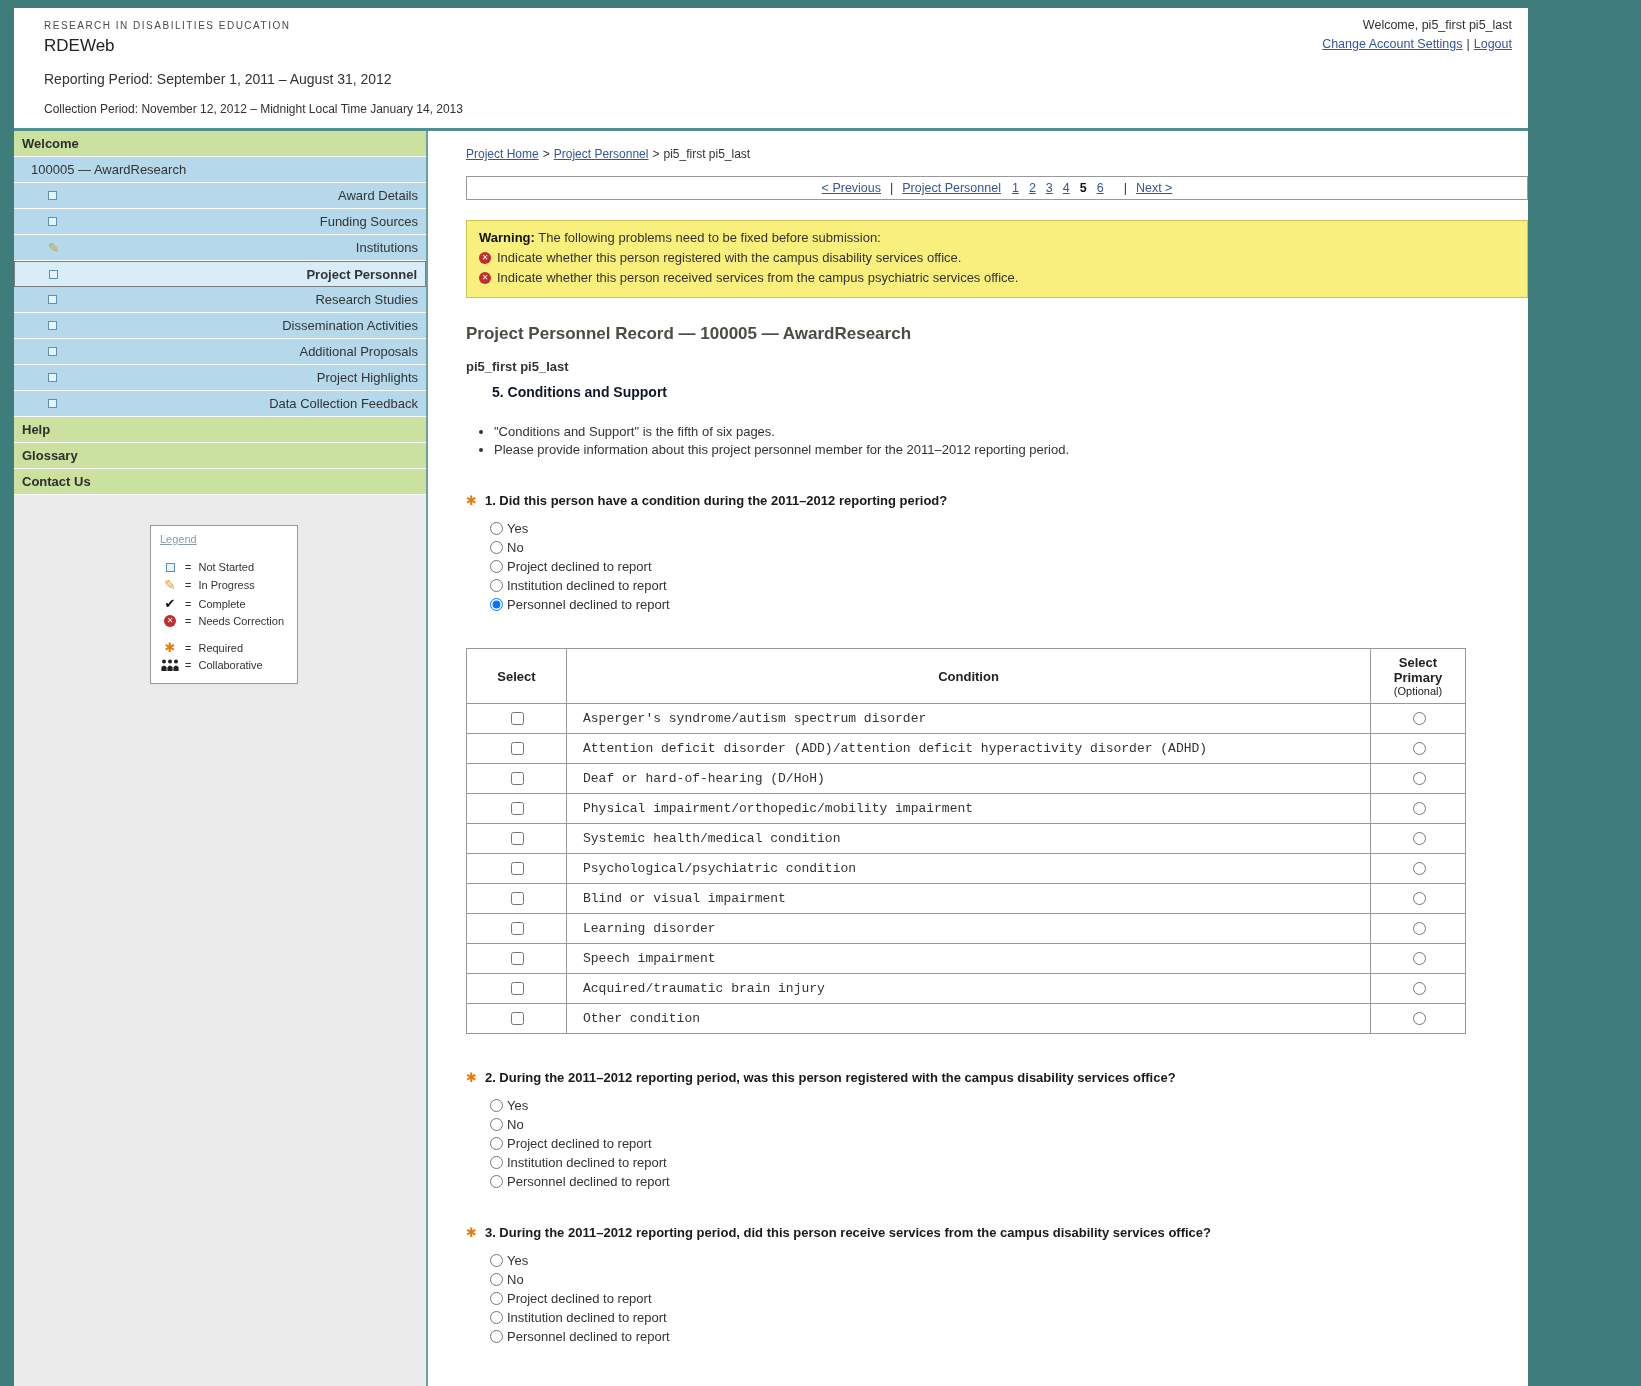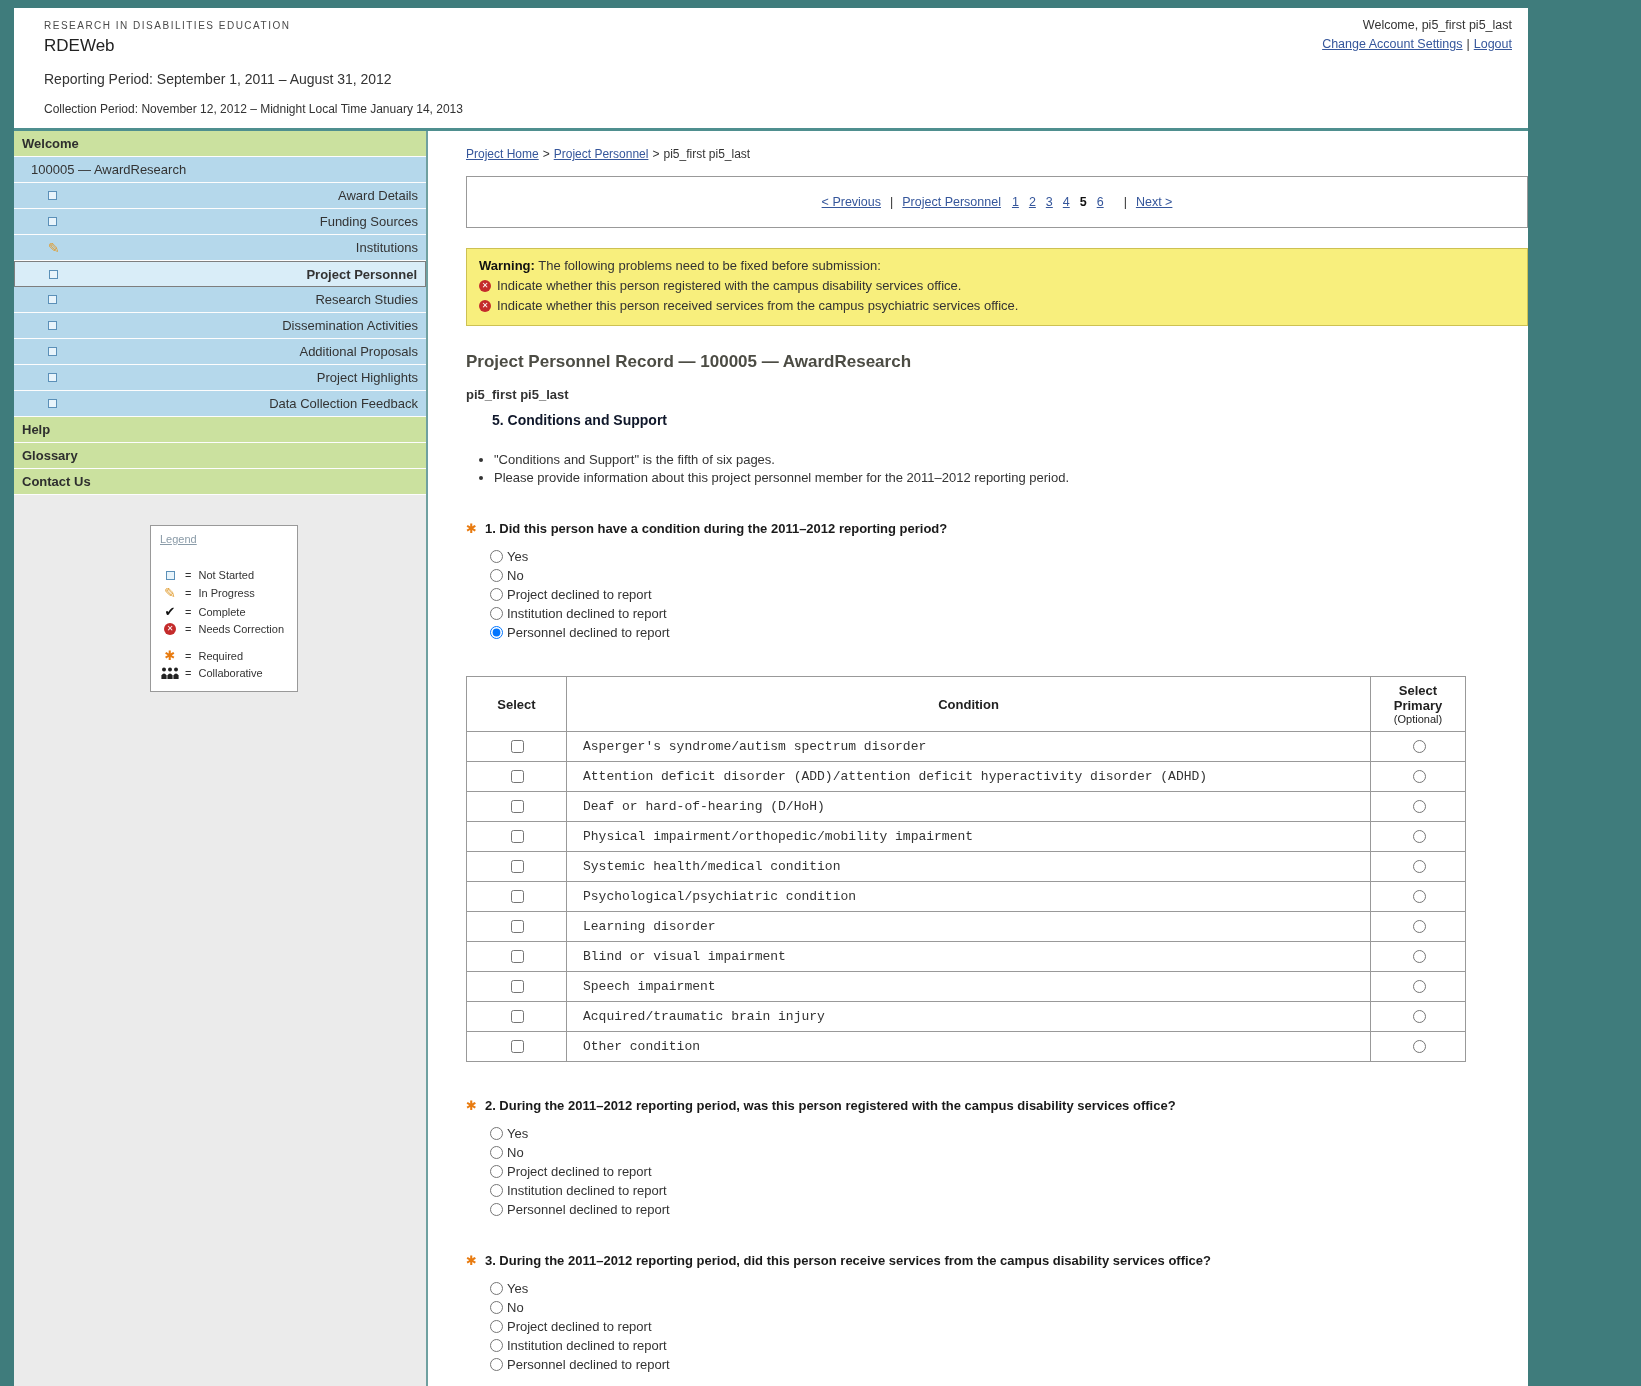--- a/index.html
+++ b/index.html
@@ -40,33 +40,33 @@
   .ic { display:inline-flex; align-items:center; justify-content:center; vertical-align:middle; }
   .ic-square { width:9px; height:9px; border:1px solid #5b90b8; background:#e8f4fb; }
   .ic-pencil { color:#e09b2d; font-size:14px; line-height:1; }
   .ic-check { color:#111; font-weight:bold; font-size:13px; line-height:1; }
   .ic-error { width:12px; height:12px; border-radius:50%; background:#c42b2b; color:#fff; font-size:8px; font-weight:bold; line-height:12px; text-align:center; }
   .ic-asterisk { color:#e87b10; font-size:13px; font-weight:bold; line-height:1; }
   .ic-people svg { display:block; }
 
   
   .legend { margin:30px 0 0 136px; width:148px; background:#fff; border:1px solid #999; padding:7px 9px 12px; font-size:11px; color:#333; }
-  .legend-title { color:#8a9ba8; font-size:11px; margin-bottom:24px;text-decoration:underline; }
+  .legend-title { color:#8a9ba8; font-size:11px; margin-bottom:16px;text-decoration:underline; }
   .legend-row { display:flex; align-items:center; margin-top:5px; }
   .legend-row.gap { margin-top:14px; }
   .legend-ic { width:20px; display:inline-flex; justify-content:center; flex-shrink:0; }
   .legend-eq { margin:0 7px 0 5px; }
 
   
   .breadcrumb { font-size:12px; color:#333; }
   .bc-sep { margin:0 4px; }
   .bc-current { color:#333; }
 
   
-  .pagination { margin-top:15px; border:1px solid #999; padding:18px 0; text-align:center; font-size:12.5px; }
+  .pagination { margin-top:15px; border:1px solid #999; padding:4px 0; text-align:center; font-size:12.5px; }
   .pg-sep { margin:0 9px; color:#333; }
   .pg-nums { margin:0 6px; }
   .page-link { margin:0 5px; }
   .page-current { margin:0 5px; font-weight:bold; color:#111; }
 
   
   .warning-box { margin-top:20px; background:#f8ef7d; border:1px solid #cdc153; padding:9px 12px 12px; font-size:13px; }
   .warn-head b { color:#111; }
   .warn-row { display:flex; align-items:center; margin-top:5px; }
   .warn-row .ic-error { margin-right:6px; }
@@ -334,26 +334,26 @@
               <td class="td-cond">Systemic health/medical condition</td>
               <td class="td-primary"><input type="radio" name="primary" style=""></td>
             </tr>
             <tr class="cond-row">
               <td class="td-select"><input type="checkbox" style=""></td>
               <td class="td-cond">Psychological/psychiatric condition</td>
               <td class="td-primary"><input type="radio" name="primary" style=""></td>
             </tr>
             <tr class="cond-row">
               <td class="td-select"><input type="checkbox" style=""></td>
+              <td class="td-cond">Blind or visual impairment</td>
+              <td class="td-primary"><input type="radio" name="primary" style=""></td>
+            </tr>
+            <tr class="cond-row">
+              <td class="td-select"><input type="checkbox" style=""></td>
               <td class="td-cond">Learning disorder</td>
-              <td class="td-primary"><input type="radio" name="primary" style=""></td>
-            </tr>
-            <tr class="cond-row">
-              <td class="td-select"><input type="checkbox" style=""></td>
-              <td class="td-cond">Blind or visual impairment</td>
               <td class="td-primary"><input type="radio" name="primary" style=""></td>
             </tr>
             <tr class="cond-row">
               <td class="td-select"><input type="checkbox" style=""></td>
               <td class="td-cond">Speech impairment</td>
               <td class="td-primary"><input type="radio" name="primary" style=""></td>
             </tr>
             <tr class="cond-row">
               <td class="td-select"><input type="checkbox" style=""></td>
               <td class="td-cond">Acquired/traumatic brain injury</td>

